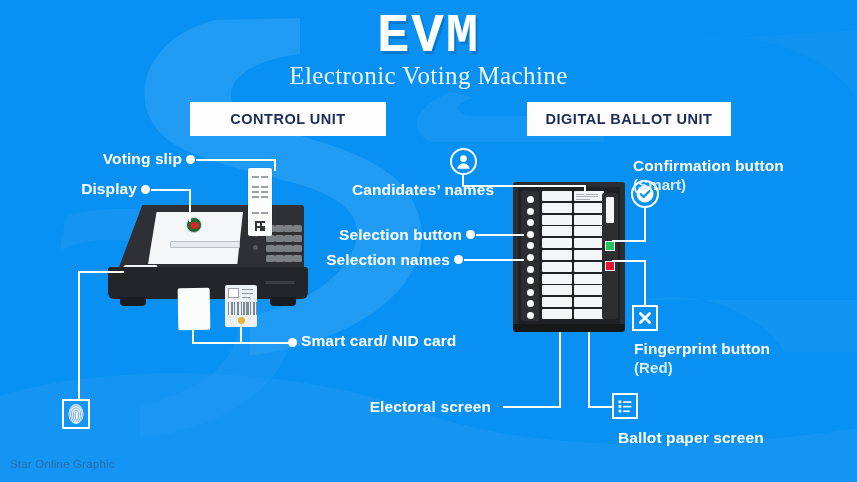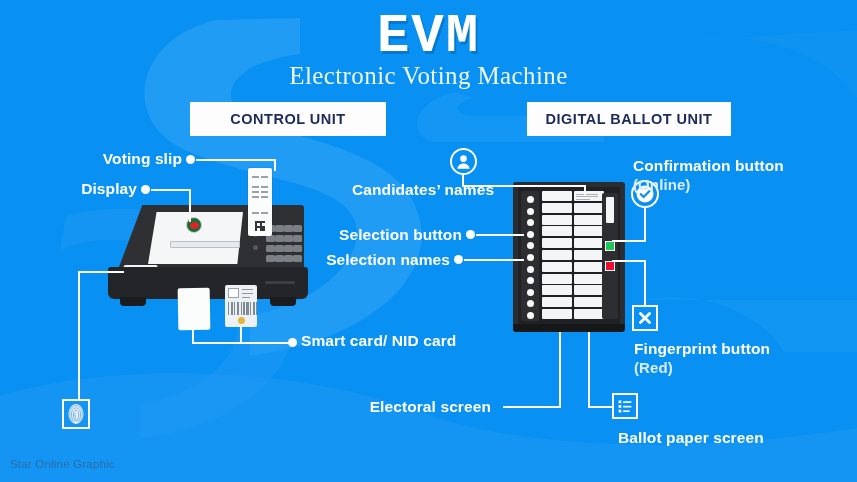--- a/index.html
+++ b/index.html
@@ -426,21 +426,21 @@
   <div class="lbl" style="left:301px;top:332px">Smart card/ NID card</div>
 
 
   <div class="lbl center" style="left:352px;top:181px;width:156px">Candidates’ names</div>
 
   <div class="lbl right" style="left:160px;top:226px;width:302px">Selection button</div>
 
   <div class="lbl right" style="left:160px;top:251px;width:290px">Selection names</div>
 
   <div class="lbl center" style="left:633px;top:157px;width:168px">Confirmation button</div>
-  <div class="lbl sub center" style="left:633px;top:176px;width:168px">(Online)</div>
+  <div class="lbl sub center" style="left:633px;top:176px;width:168px">(Smart)</div>
 
   <div class="lbl center" style="left:634px;top:340px;width:166px">Fingerprint button</div>
   <div class="lbl sub center" style="left:634px;top:359px;width:166px">(Red)</div>
 
   <div class="lbl right" style="left:230px;top:398px;width:261px">Electoral screen</div>
 
   <div class="lbl" style="left:618px;top:429px">Ballot paper screen</div>
 
   <div id="credit">Star Online Graphic</div>
 

